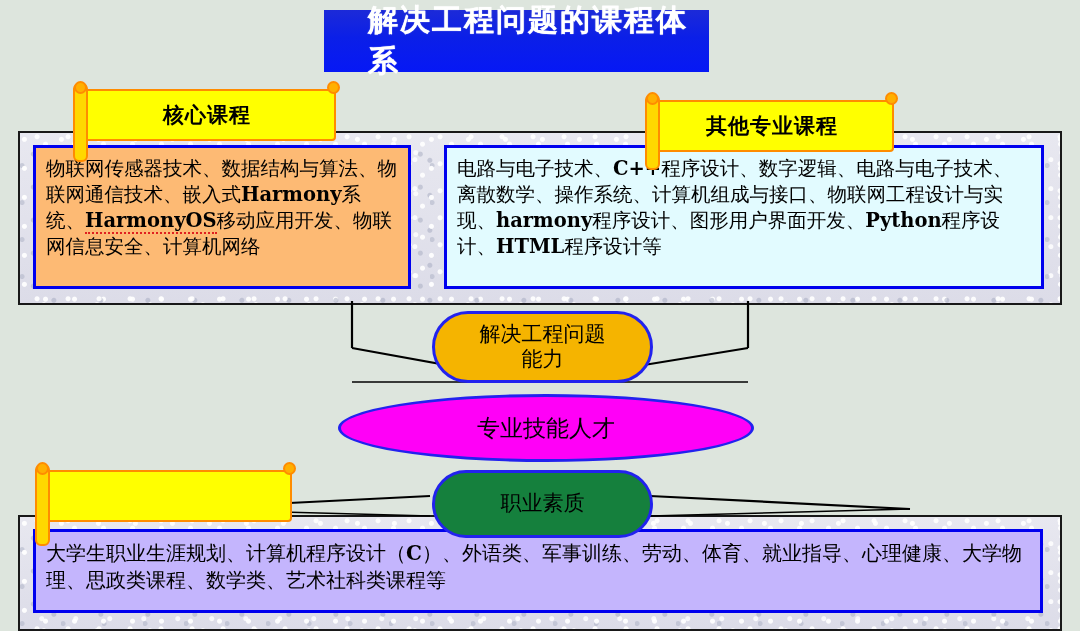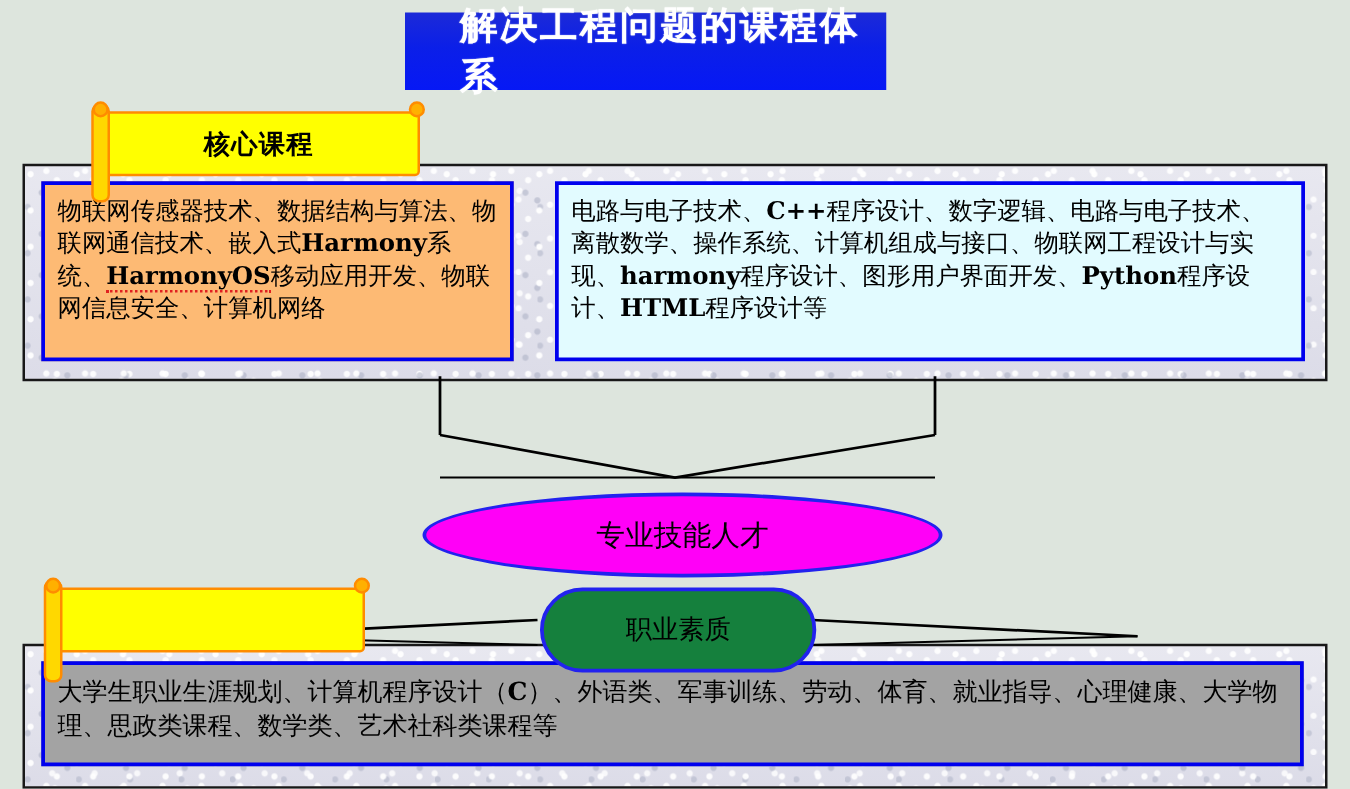--- a/index.html
+++ b/index.html
@@ -149,38 +149,49 @@
   </svg>
 
   <div class="course-box" id="box-core" style="background: #fdba74; border-color: rgb(0, 0, 238);">
     <span class="ctext">物联网传感器技术、数据结构与算法、物联网通信技术、嵌入式<b>Harmony</b>系统、<b class="sq">HarmonyOS</b>移动应用开发、物联网信息安全、计算机网络</span>
   </div>
 
   <div class="course-box" id="box-other" style="background: rgb(226, 251, 255); border-color: rgb(0, 0, 238);">
     <span class="ctext">电路与电子技术、<b>C++</b>程序设计、数字逻辑、电路与电子技术、离散数学、操作系统、计算机组成与接口、物联网工程设计与实现、<b>harmony</b>程序设计、图形用户界面开发、<b>Python</b>程序设计、<b>HTML</b>程序设计等</span>
   </div>
 
-  <div class="course-box" id="box-public" style="background: #a3a3a3; border-color: rgb(0, 0, 238);">
+  <div class="course-box" id="box-public" style="background: #c4b5fd; border-color: rgb(0, 0, 238);">
     <span class="ctext">大学生职业生涯规划、计算机程序设计（<b>C</b>）、外语类、军事训练、劳动、体育、就业指导、心理健康、大学物理、思政类课程、数学类、艺术社科类课程等</span>
   </div>
 
   <div class="scroll" id="scroll-core" style="background: rgb(255, 255, 0); border-color: rgb(255, 140, 0);">
     <div class="rod left"></div>
     <div class="pin tl"></div>
     <div class="pin tr"></div>
     <div class="stext">核心课程</div>
   </div>
 
+  <div class="scroll" id="scroll-other" style="background: rgb(255, 255, 0); border-color: rgb(255, 140, 0);">
+    <div class="rod left"></div>
+    <div class="pin tl"></div>
+    <div class="pin tr"></div>
+    <div class="stext">其他专业课程</div>
+  </div>
 
   <div class="scroll" id="scroll-public" style="background: rgb(255, 255, 0); border-color: rgb(255, 140, 0);">
     <div class="rod left"></div>
     <div class="pin tl"></div>
     <div class="pin tr"></div>
   </div>
 
+  <div class="pill" id="node-ability" style="background: rgb(245, 180, 0); border-color: rgb(34, 34, 238);">
+    <span>
+      <span>解决工程问题</span><br><span>能力</span>
+    </span>
+  </div>
 
   <div class="ellipse" style="background: rgb(255, 0, 247); border-color: rgb(34, 34, 238);">
     <span>专业技能人才</span>
   </div>
 
   <div class="pill" id="node-quality" style="background: #15803d; border-color: rgb(34, 34, 238);">
     <span>职业素质</span>
   </div>
 
 </div>

